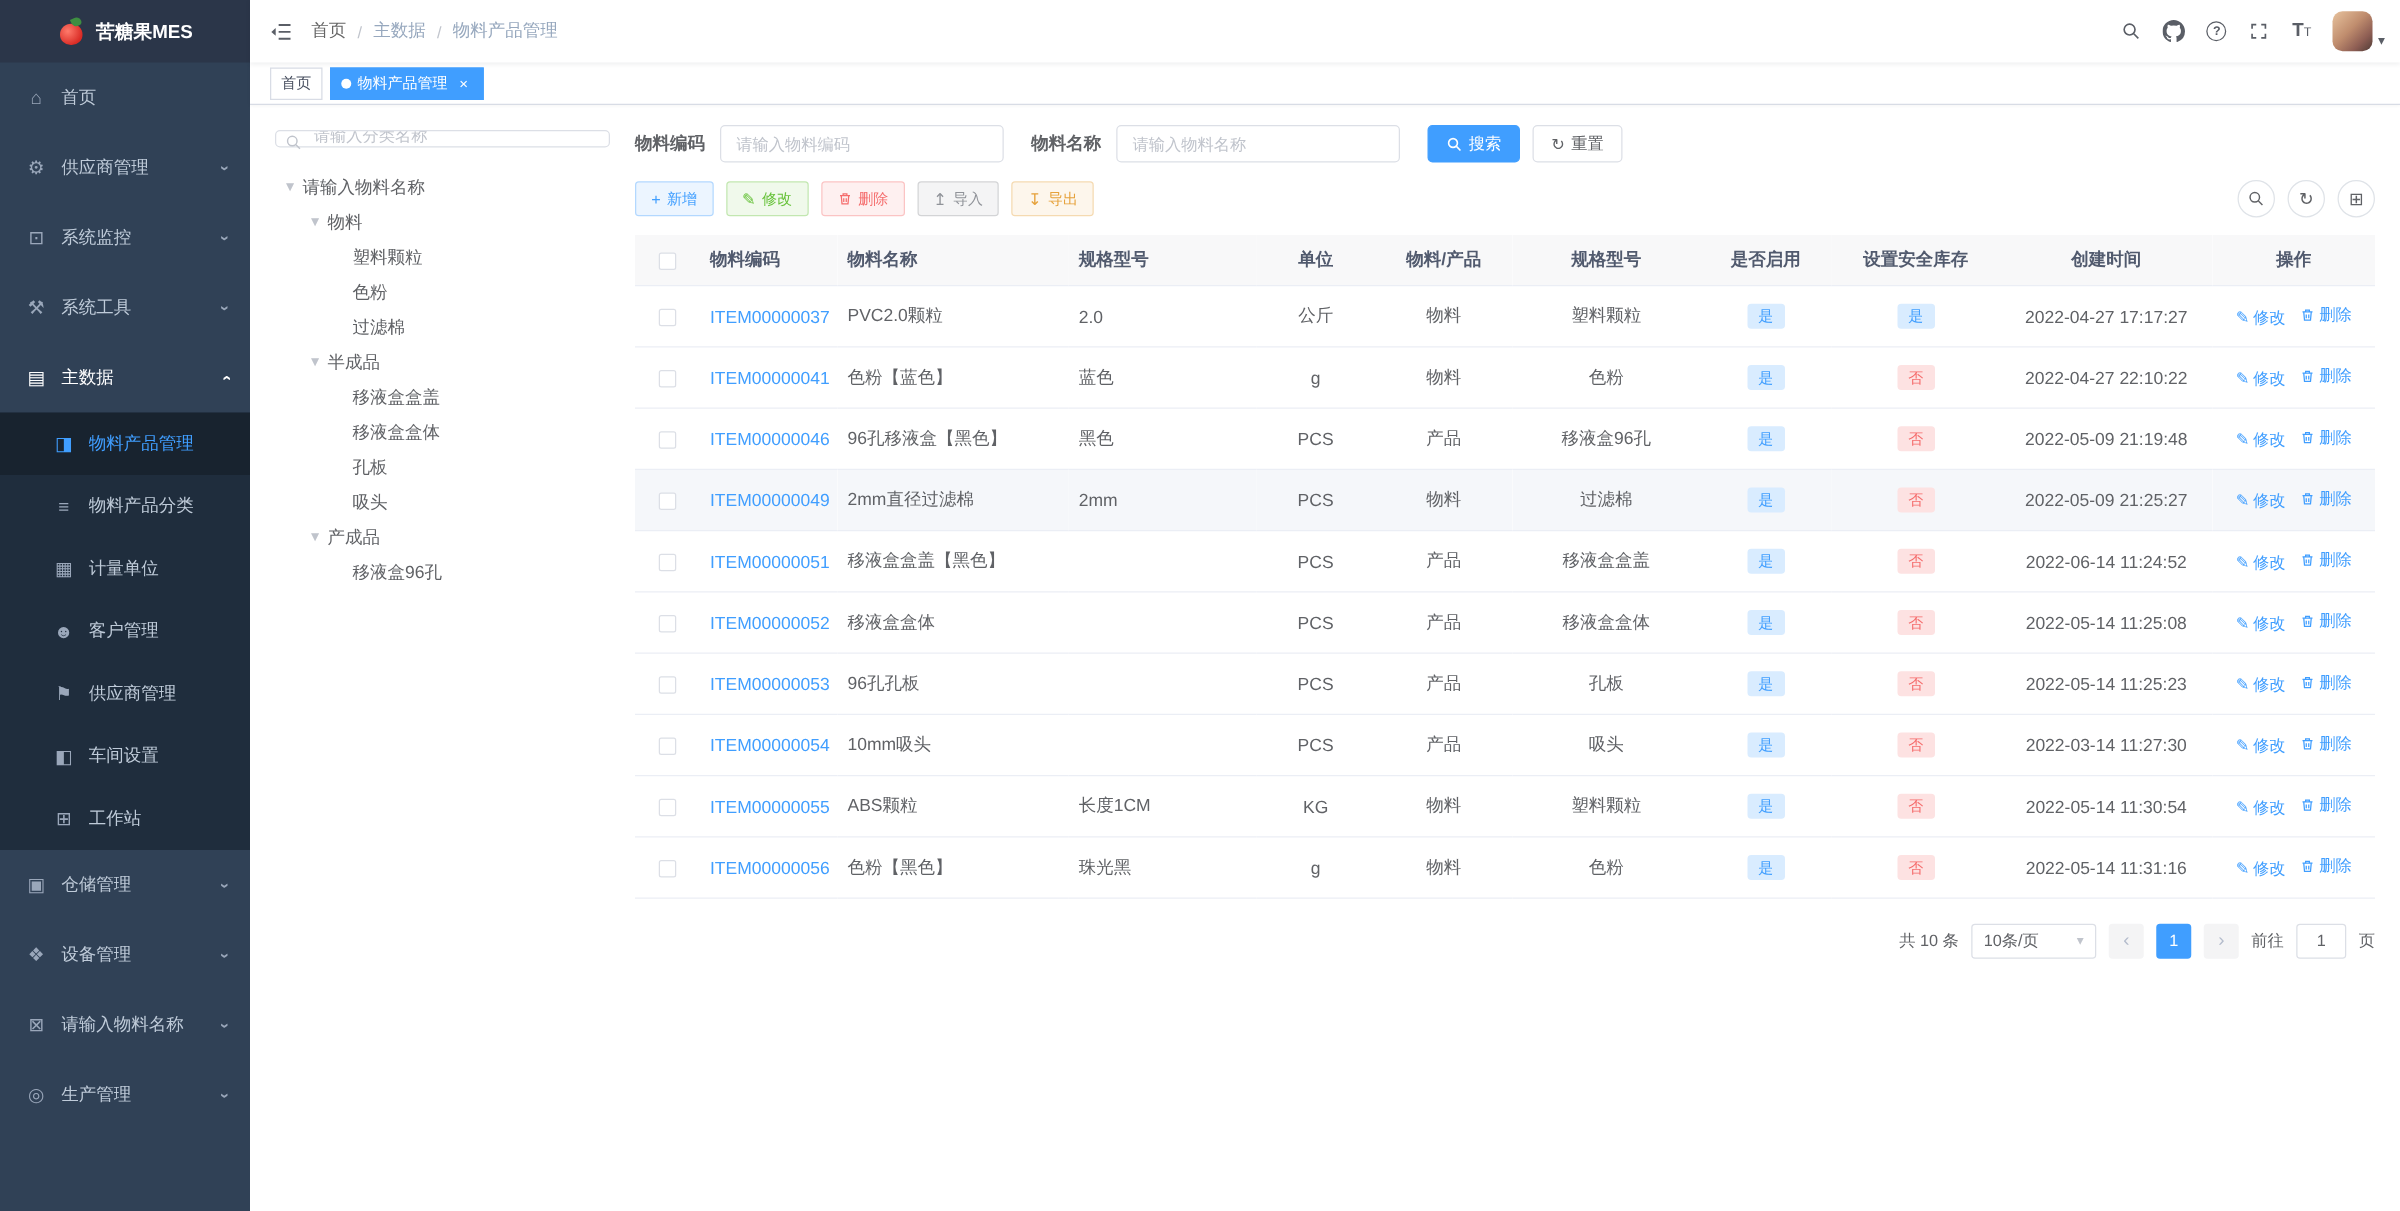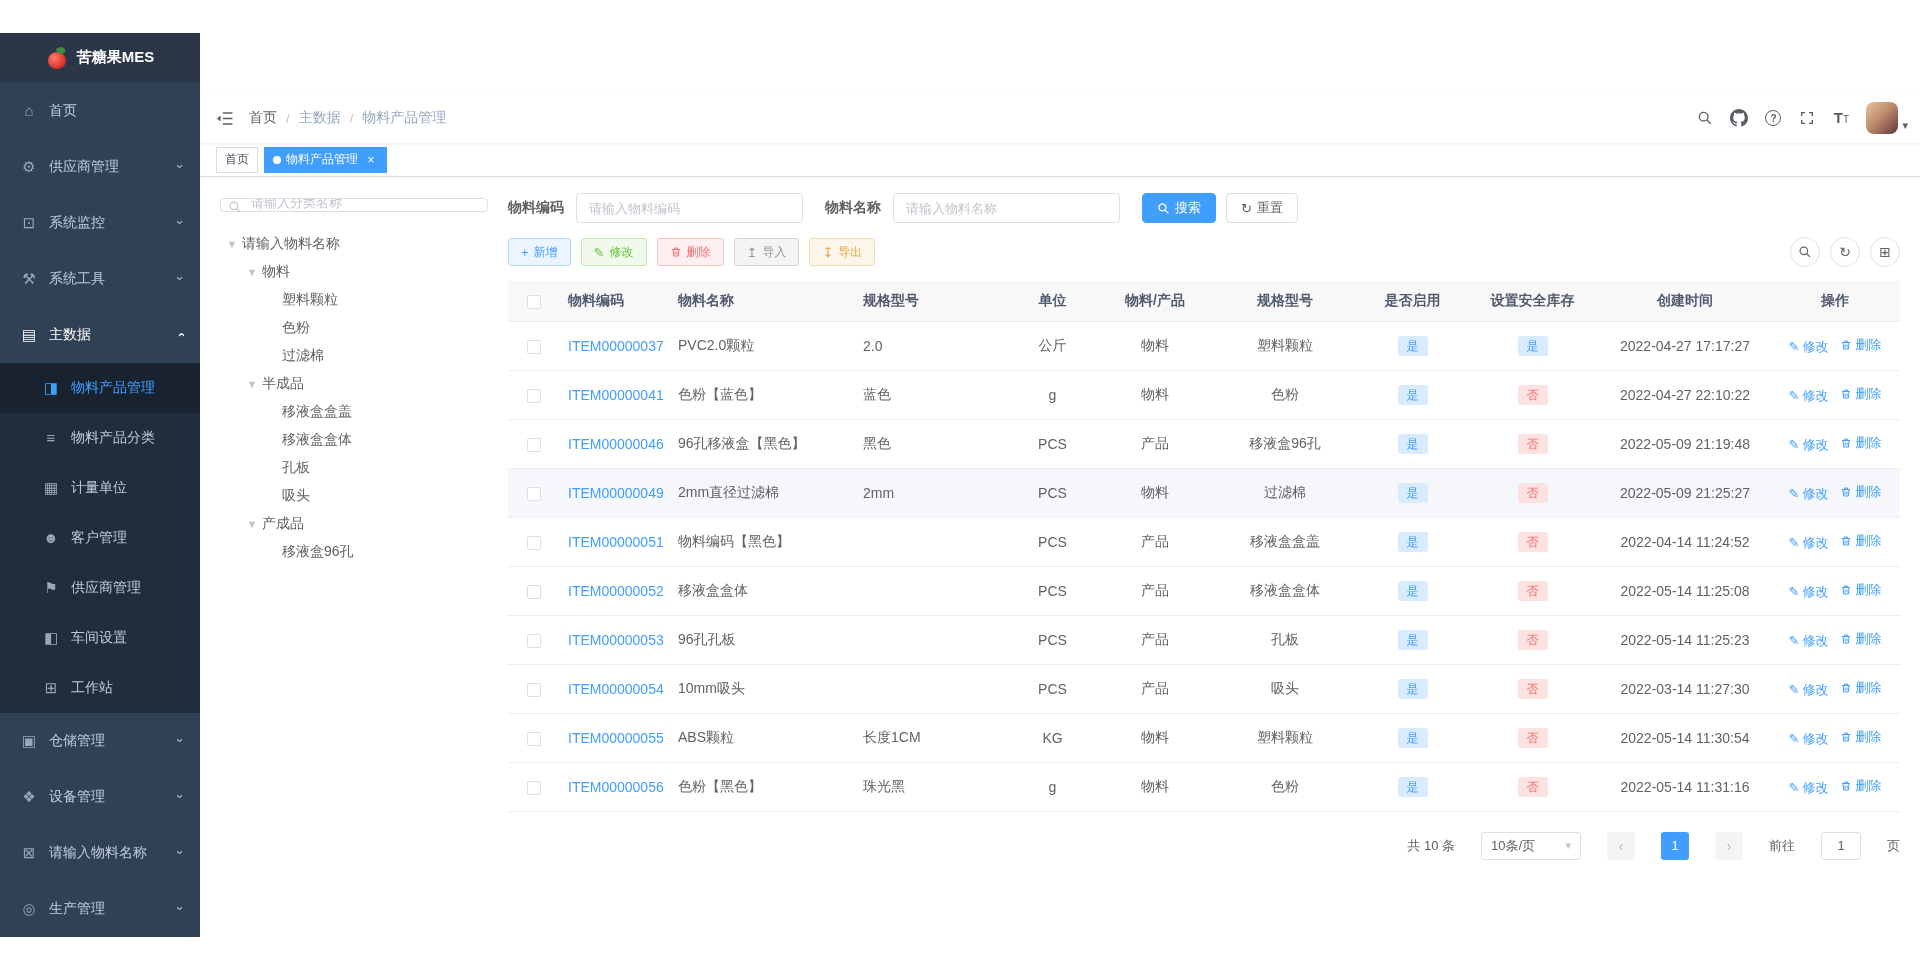--- a/index.html
+++ b/index.html
@@ -1,18 +1,18 @@
 <!DOCTYPE html>
 <html style="--accent: #409eff; --sidebar-bg: #304156; --submenu-bg: #1f2d3d; --sidebar-text: #bfcbd9; --success: #67c23a; --danger: #f56c6c; --warning: #e6a23c; --info: #909399; --tag-blue-bg: #d9ecff; --tag-blue-text: #409eff; --tag-red-bg: #fde2e2; --tag-red-text: #f56c6c;"><head>
 <meta charset="utf-8">
 <style>
   * { box-sizing: border-box; margin: 0; padding: 0; }
   html,body { width:1920px; height:969px; overflow:hidden; }
   body { font-family:"Liberation Sans","DejaVu Sans",sans-serif; background:#fff; color:#606266; }
-  .app { display:flex; width:100%; height:100%;align-items:center; }
+  .app { display:flex; width:100%; height:100%; }
 
   
   .sidebar { width:200px; flex-shrink:0; background:var(--sidebar-bg); display:flex; flex-direction:column; }
   .logo { height:50px; display:flex; align-items:center; justify-content:center; gap:9px; background:#2b3649; cursor:pointer; }
   .logo-text { color:#fff; font-size:15px; font-weight:bold; }
   .berry { width:22px; height:22px; position:relative; }
   .berry::before { content:""; position:absolute; inset:5px 2px 0 2px; background:radial-gradient(circle at 35% 35%, #ff7a6b, #d92b25 72%); border-radius:50% 50% 48% 48%; }
   .berry::after { content:""; position:absolute; top:0; left:11px; width:8px; height:7px; background:#3e8e41; border-radius:0 80% 60% 80%; transform:rotate(-24deg); }
   .menu { flex:1; overflow:hidden; }
   .menu-item { height:56px; display:flex; align-items:center; padding:0 18px; font-size:14px; color:var(--sidebar-text); cursor:pointer; white-space:nowrap; }
@@ -90,21 +90,21 @@
   .grid tr.hl td { background:#f5f7fa; }
   .al { text-align:left; } .ac { text-align:center; }
   .code { color:var(--accent); cursor:pointer; }
   .checkbox { display:inline-block; width:14px; height:14px; border:1px solid #dcdfe6; border-radius:2px; background:#fff; vertical-align:middle; cursor:pointer; }
   .badge { display:inline-block; min-width:30px; padding:4px 8px; border-radius:3px; font-size:12px; line-height:1; text-align:center; }
   .badge-blue { background:var(--tag-blue-bg); color:var(--tag-blue-text); }
   .badge-red  { background:var(--tag-red-bg);  color:var(--tag-red-text); }
   .op { color:var(--accent); font-size:13px; cursor:pointer; margin:0 6px; display:inline-flex; align-items:center; gap:3px; text-decoration:none; }
 
   
-  .pagination { display:flex; align-items:center; justify-content:flex-end; gap:26px; margin-top:20px; font-size:13px; color:#606266; }
+  .pagination { display:flex; align-items:center; justify-content:flex-end; gap:10px; margin-top:20px; font-size:13px; color:#606266; }
   .page-size { width:100px; height:28px; border:1px solid #dcdfe6; border-radius:3px; display:flex; align-items:center; justify-content:space-between; padding:0 9px; cursor:pointer; background:#fff; }
   .page-size .sel-caret { color:#c0c4cc; font-size:11px; }
   .pg-btn { min-width:28px; height:28px; border-radius:3px; background:#f4f4f5; color:#b4bccc; display:flex; align-items:center; justify-content:center; font-size:15px; cursor:pointer; }
   .pg-btn.active { background:var(--accent); color:#fff; font-size:13px; }
   .goto-input { width:40px; height:28px; border:1px solid #dcdfe6; border-radius:3px; text-align:center; font-size:13px; color:#606266; outline:none; }
 </style>
 </head>
 <body>
 
 <div class="app">
@@ -495,28 +495,28 @@
                         <path d="M4 7h16"></path>
                         <path d="M9 7V4h6v3"></path>
                         <path d="M6 7l1.2 13h9.6L18 7"></path>
                         <path d="M10 11v6M14 11v6"></path>
                       </svg>
                     </span>删除</a></td>
               </tr>
               <tr>
                 <td class="ac"><span class="checkbox"></span></td>
                 <td class="al"><span class="code">ITEM00000051</span></td>
-                <td class="al">物料编码【黑色】</td>
+                <td class="al">移液盒盒盖【黑色】</td>
                 <td class="al"></td>
                 <td class="ac">PCS</td>
                 <td class="ac">产品</td>
                 <td class="ac">移液盒盒盖</td>
                 <td class="ac"><span class="badge badge-blue">是</span></td>
                 <td class="ac"><span class="badge badge-red">否</span></td>
-                <td class="ac">2022-04-14 11:24:52</td>
+                <td class="ac">2022-06-14 11:24:52</td>
                 <td class="ac"><a class="op"><span>✎</span>修改</a><a class="op"><span style="display:inline-flex">
                       <svg viewBox="0 0 24 24" width="12" height="12" fill="none" stroke="currentColor" stroke-width="2">
                         <path d="M4 7h16"></path>
                         <path d="M9 7V4h6v3"></path>
                         <path d="M6 7l1.2 13h9.6L18 7"></path>
                         <path d="M10 11v6M14 11v6"></path>
                       </svg>
                     </span>删除</a></td>
               </tr>
               <tr>

